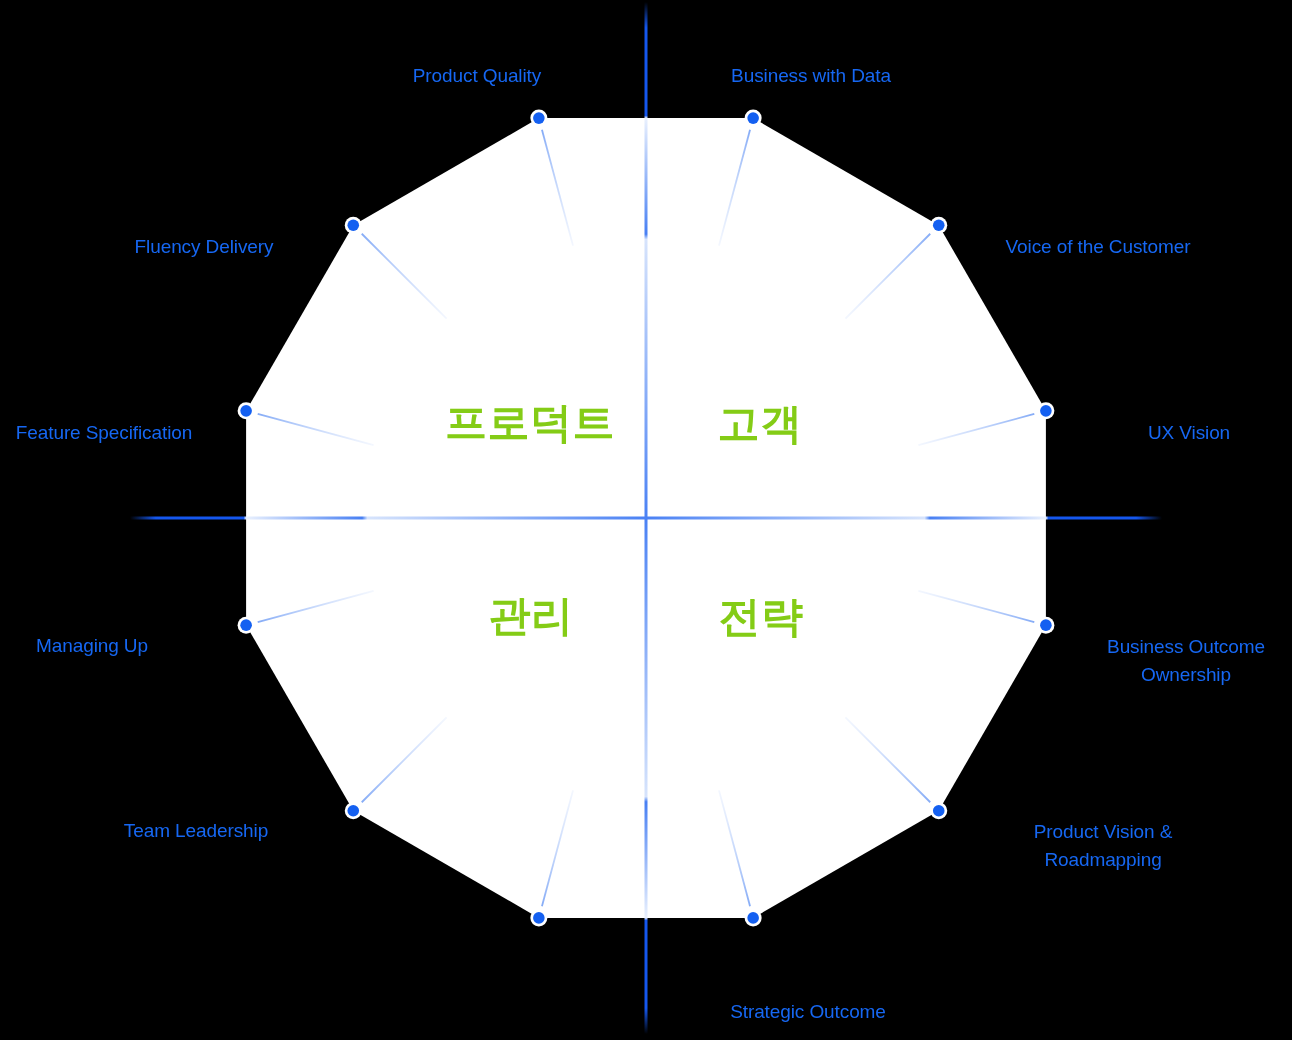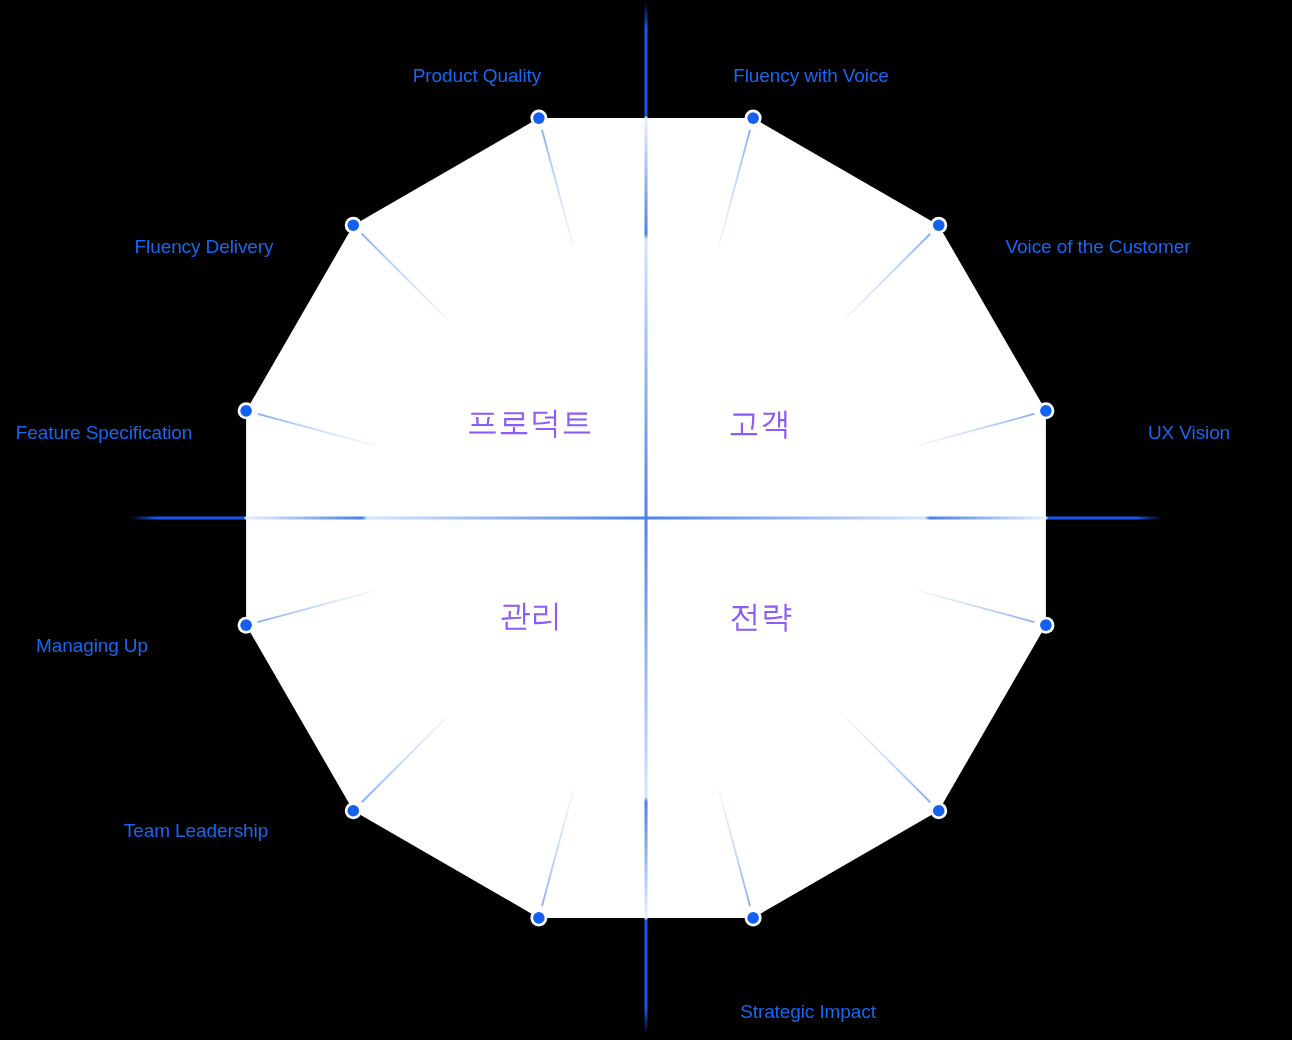--- a/index.html
+++ b/index.html
@@ -22,23 +22,23 @@
     text-align:center;
     line-height:28px;
   }
   .spoke-label.wrap{
     white-space:normal;
     width:210px;
   }
   .quad-label{
     position:absolute;
     transform:translate(-50%,-50%);
-    color:#8b5cf6;
-    font-size:31px;
-    font-weight:400;
+    color:#84cc16;
+    font-size:42px;
+    font-weight:700;
     white-space:nowrap;
     letter-spacing:0.5px;
   }
 </style>
 </head>
 <body>
 
 <div id="stage">
 
   <svg id="wheel-svg" width="1292" height="1040" viewBox="0 0 1292 1040">
@@ -165,24 +165,26 @@
       <circle cx="353.25779258876935" cy="810.7422074112308" r="5.8" fill="#1460F1"></circle>
       <circle cx="246.10670791632577" cy="625.1510846724437" r="8.5" fill="#FFFFFF"></circle>
       <circle cx="246.10670791632577" cy="625.1510846724437" r="5.8" fill="#1460F1"></circle>
       <circle cx="246.10670791632566" cy="410.8489153275566" r="8.5" fill="#FFFFFF"></circle>
       <circle cx="246.10670791632566" cy="410.8489153275566" r="5.8" fill="#1460F1"></circle>
       <circle cx="353.25779258876923" cy="225.25779258876935" r="8.5" fill="#FFFFFF"></circle>
       <circle cx="353.25779258876923" cy="225.25779258876935" r="5.8" fill="#1460F1"></circle>
     </svg>
 
   <div class="spoke-label" style="left:477px;top:76px">Product Quality</div>
-  <div class="spoke-label" style="left:811px;top:76px">Fluency with Voice</div>
+  <div class="spoke-label" style="left:811px;top:76px">Business with Data</div>
   <div class="spoke-label" style="left:1098px;top:247px">Voice of the Customer</div>
   <div class="spoke-label" style="left:1189px;top:433px">UX Vision</div>
-  <div class="spoke-label" style="left:808px;top:1012px">Strategic Impact</div>
+  <div class="spoke-label wrap" style="left:1186px;top:661px">Business Outcome Ownership</div>
+  <div class="spoke-label wrap" style="left:1103px;top:846px">Product Vision &amp; Roadmapping</div>
+  <div class="spoke-label" style="left:808px;top:1012px">Strategic Outcome</div>
   <div class="spoke-label" style="left:196px;top:831px">Team Leadership</div>
   <div class="spoke-label" style="left:92px;top:646px">Managing Up</div>
   <div class="spoke-label" style="left:104px;top:433px">Feature Specification</div>
   <div class="spoke-label" style="left:204px;top:247px">Fluency Delivery</div>
 
   <div class="quad-label" style="left:530px;top:423px">프로덕트</div>
   <div class="quad-label" style="left:760px;top:424px">고객</div>
   <div class="quad-label" style="left:531px;top:616px">관리</div>
   <div class="quad-label" style="left:761px;top:617px">전략</div>
 </div>

